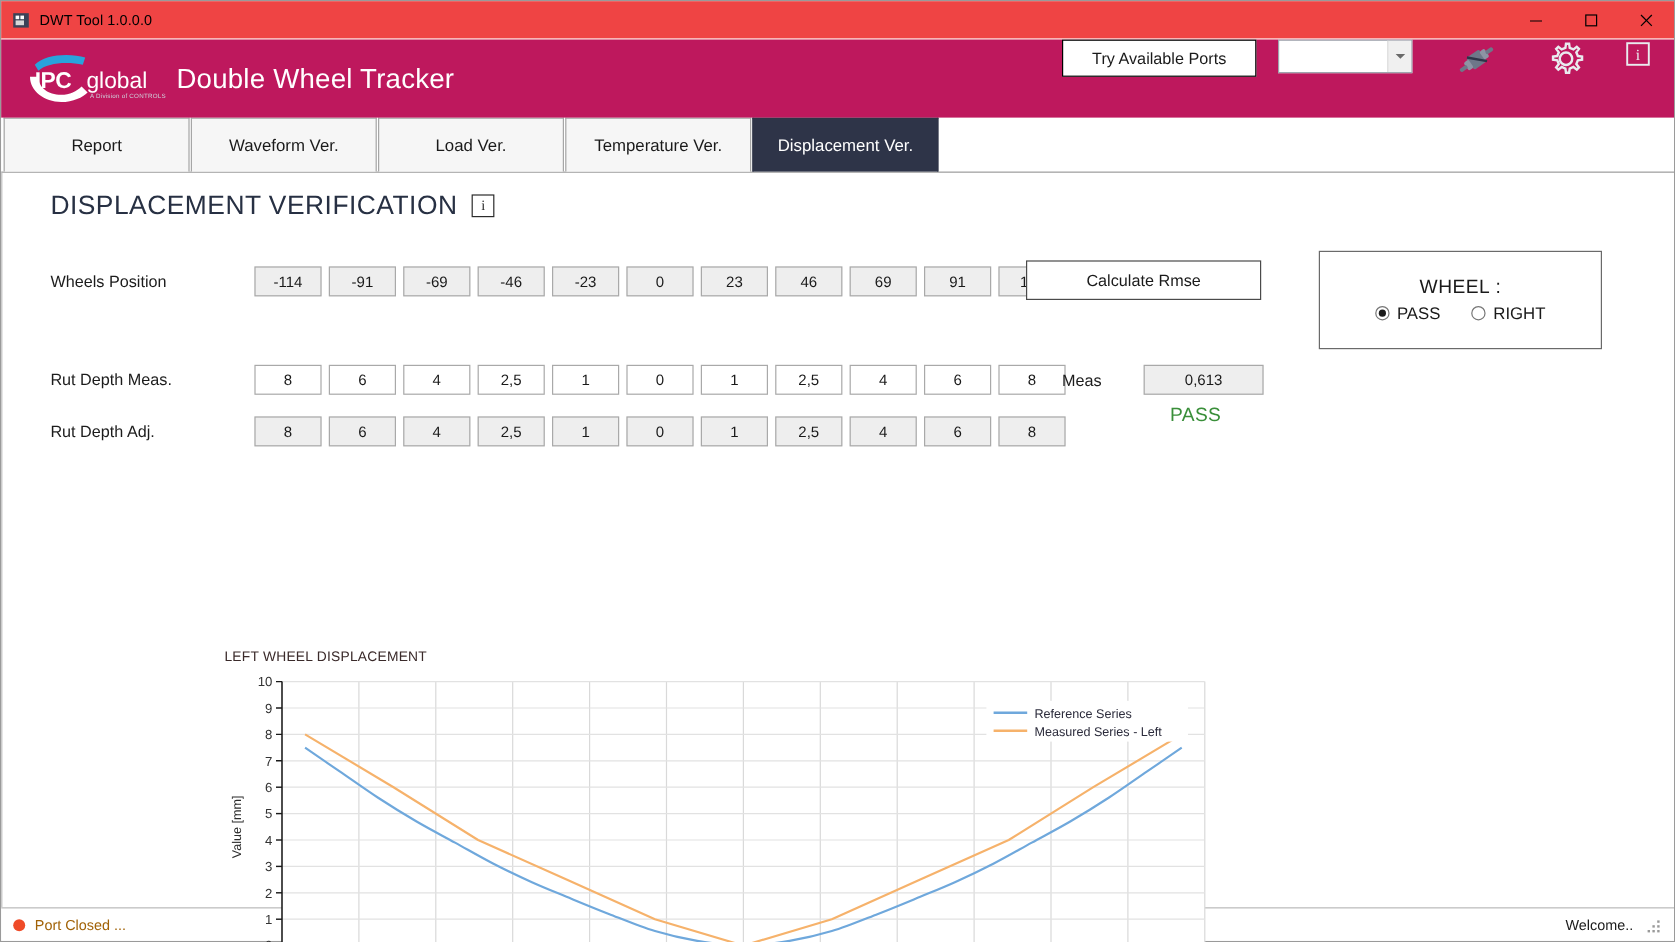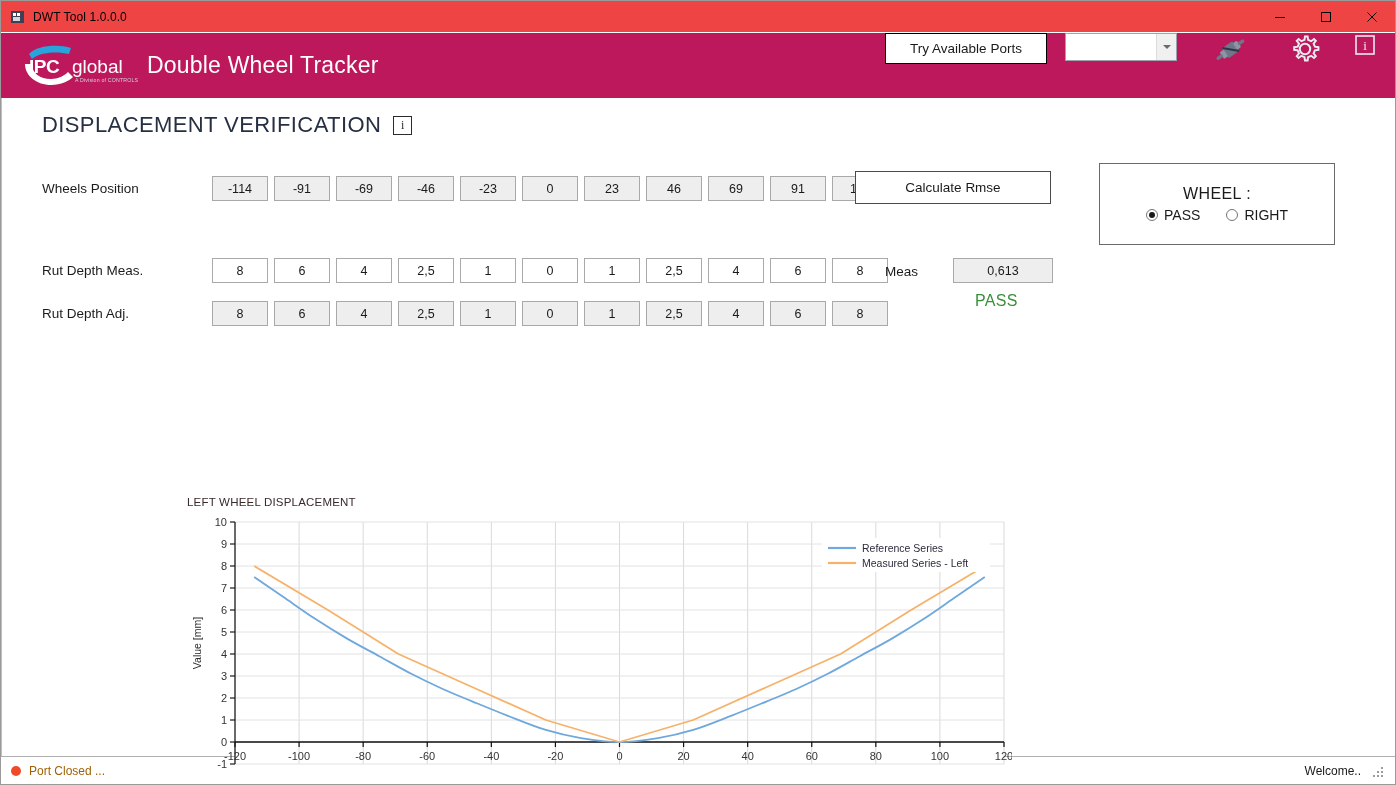--- a/index.html
+++ b/index.html
@@ -325,20 +325,27 @@
 
       <div class="hicon info">
         <svg width="24" height="24" viewBox="0 0 24 24">
           <rect x="3" y="3" width="18" height="18" fill="none" stroke="#e9ebef" stroke-width="1.6"></rect>
           <text x="12" y="17" text-anchor="middle" font-family="Liberation Serif, serif" font-size="13" fill="#e9ebef">i</text>
         </svg>
       </div>
     </div>
   </div>
 
+  <div class="tabstrip">
+    <div class="tab">Report</div>
+    <div class="tab">Waveform Ver.</div>
+    <div class="tab">Load Ver.</div>
+    <div class="tab">Temperature Ver.</div>
+    <div class="tab active">Displacement Ver.</div>
+  </div>
 
   <div class="content">
 
     <div class="page-title-row">
       <div class="page-title">DISPLACEMENT VERIFICATION</div>
       <div class="info-sq">i</div>
     </div>
 
     <div class="row" style="left:40px; top:78px;">
       <div class="row-label" style="width:170px;">Wheels Position</div>

